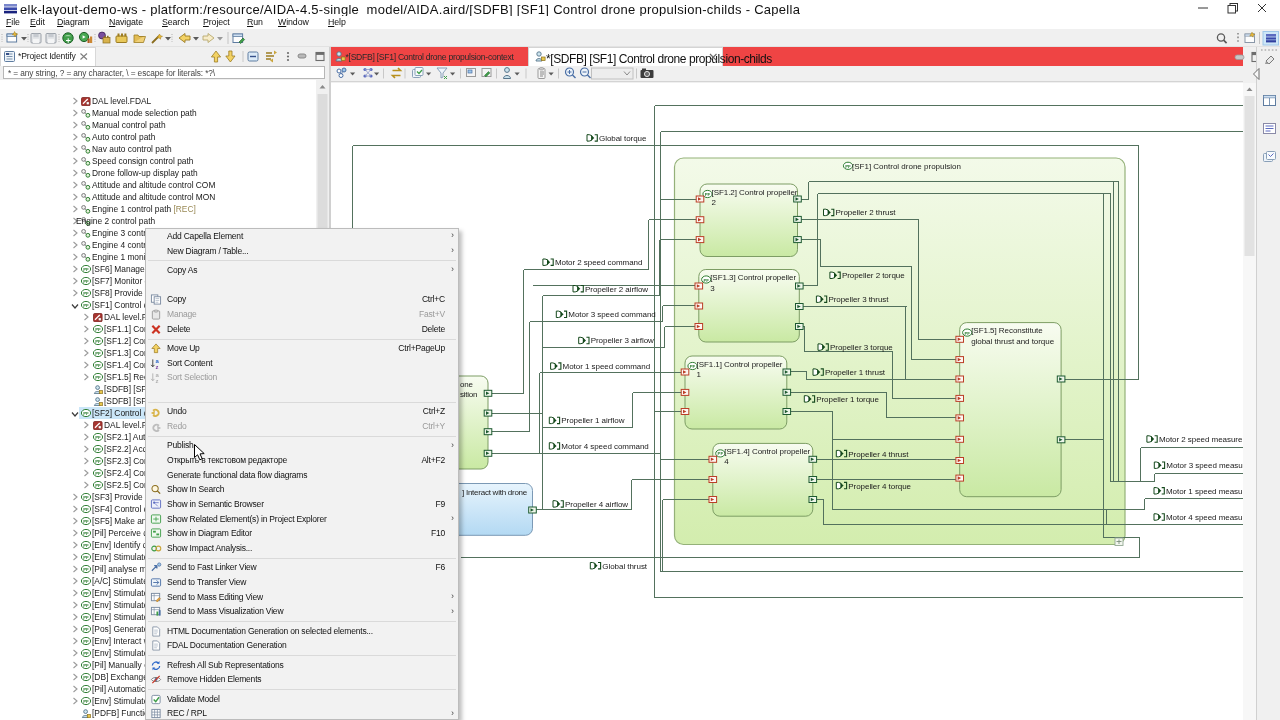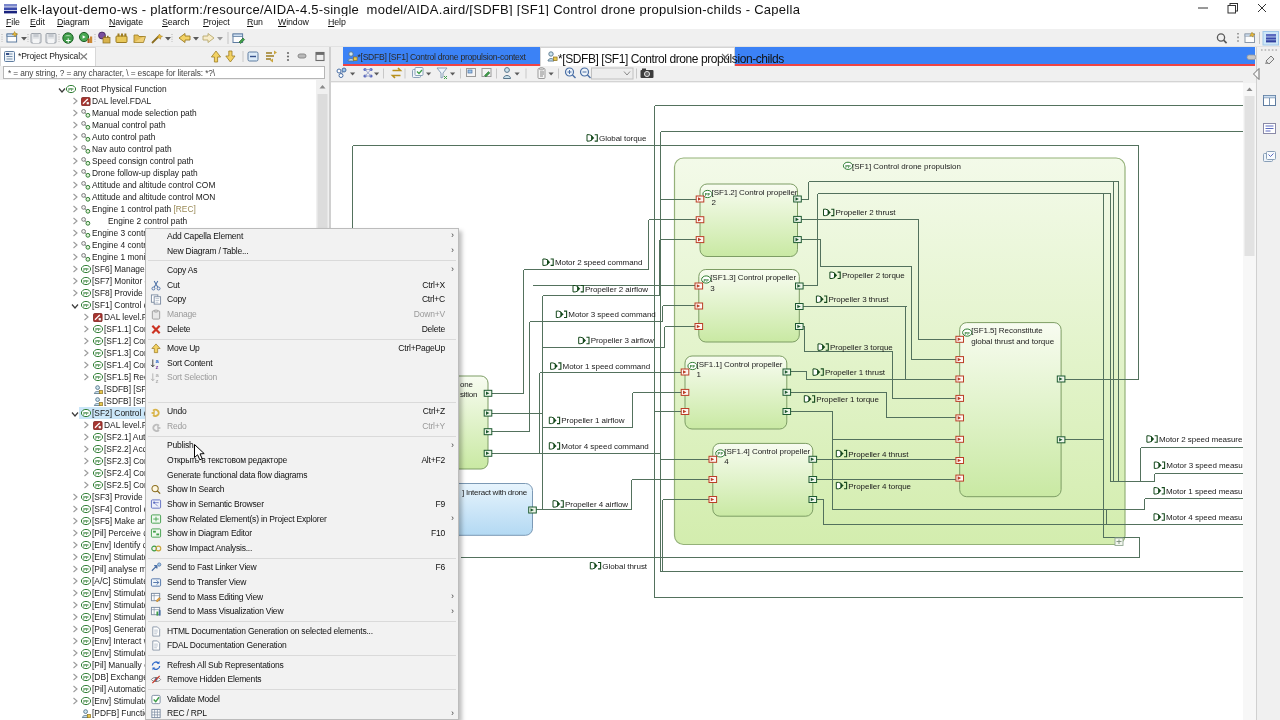--- a/index.html
+++ b/index.html
@@ -24,21 +24,21 @@
 #exp-filter{left:3px;top:19px;width:322px;height:13px;background:#fff;border:1px solid #b6b6b6}
 #exp-filter span{position:absolute;left:4px;top:1px;font-size:8.3px;letter-spacing:-0.1px;color:#444}
 #tree{left:0;top:33px;width:316px;height:640px;background:#fff;overflow:hidden}
 .trow{position:absolute;left:0;width:316px;height:12px;font-size:8.4px;letter-spacing:0px;color:#1a1a1a}
 .trow .txt{position:absolute;top:1px}
 .tsel{position:absolute;background:#cbe6f8}
 #treesb{left:316px;top:33px;width:13px;height:640px;background:#f0f0f0}
 #expborder{left:329px;top:47px;width:2px;height:673px;background:#d0d0d0}
 
 #editor{left:331px;top:47px;width:912px;height:673px;background:#f0f0f0}
-#tabrow{left:12px;top:0;width:912px;height:19px;background:#3b82f6;border-bottom:2px solid #ef4444}
+#tabrow{left:0;top:0;width:912px;height:19px;background:#ef4444;border-bottom:4px solid #ef4444}
 .etab{position:absolute;top:0;height:19px;font-size:8.6px;letter-spacing:-0.22px;color:#2a2a2a}
 #etab2{background:#fff;border:1px solid #d4d4d4;border-bottom:none}
 #edtb{left:0;top:19px;width:912px;height:16px;background:#f0f0f0;border-bottom:1px solid #d4d4d4}
 #canvas{left:0;top:36px;width:912px;height:637px;background:#fff}
 
 #rstrip{left:1256px;top:47px;width:24px;height:673px;background:#f0f0f0;border-left:1px solid #d0d0d0}
 #vscroll{left:1243px;top:83px;width:13px;height:637px;background:#f7f7f7}
 
 #cmenu{left:145px;top:228px;width:314px;height:492px;background:#f2f2f2;
  border:1px solid #bcbcbc;box-shadow:3px 3px 4px rgba(0,0,0,0.25)}
@@ -184,21 +184,21 @@
 </svg>
     </div>
 <div id="explorer" class="abs">
 <div id="exp-head" class="abs">
         <div id="exp-tab" class="abs"></div>
 <svg class="abs" style="left:4px;top:3px" width="13" height="13">
           <rect x="0.5" y="1.5" width="10" height="10" rx="1" fill="#eef4fa" stroke="#5e7ca0"></rect>
           <path d="M2.5 4 h6 M2.5 6.5 h6 M2.5 9 h6" stroke="#7a92ad" stroke-width="1"></path>
           <rect x="2" y="3" width="3" height="2" fill="#35508a"></rect>
         </svg>
-<div id="exp-title" class="abs tb">*Project Physical</div>
+<div id="exp-title" class="abs tb">*Project Identify</div>
 <svg class="abs" style="left:79px;top:5px" width="10" height="9">
           <path d="M1.5 1.5 l6.5 6 M8 1.5 l-6.5 6" stroke="#7d7d7d" stroke-width="1.1" fill="none"></path>
         </svg>
 <svg class="abs" style="left:210px;top:2px" width="118" height="15">
 <path d="M7 2 v5 h3 l-4.6 6 -4.6-6 h3 v-5z" fill="#f3d264" stroke="#9c7c22" stroke-width="0.8" transform="translate(0,0) rotate(180 5.7 7.5)"></path>
 <path d="M22 2 v5 h3 l-4.6 6 -4.6-6 h3 v-5z" fill="#f3d264" stroke="#9c7c22" stroke-width="0.8"></path>
 <path d="M33 2 v11" stroke="#c8c8c8" stroke-width="1"></path>
 <rect x="38" y="3" width="10" height="9" rx="1.5" fill="#dcebf8" stroke="#5e7ca0"></rect>
           <path d="M40 7.5 h6" stroke="#35508a" stroke-width="1.4"></path>
 <path d="M56 4 h6 m-6 3 h8 m-8 3 h5" stroke="#9c7c22" stroke-width="1.5"></path>
@@ -208,29 +208,20 @@
           <circle cx="78" cy="11" r="1.1" fill="#6d6d6d"></circle>
 <rect x="88" y="5" width="8" height="4" rx="2" fill="#b8b8b8" stroke="#8a8a8a"></rect>
 <rect x="106" y="3.5" width="8" height="8" fill="none" stroke="#6d6d6d" stroke-width="1.1"></rect>
           <rect x="106" y="3.5" width="8" height="2.4" fill="#6d6d6d"></rect>
 </svg>
 <div id="exp-filter" class="abs">
           <span>* = any string, ? = any character, \ = escape for literals: *?\</span>
         </div>
 </div>
 <div id="tree" class="abs">
-<div class="trow" style="top:3px">
-<svg class="abs" style="left:58px;top:2.5px" width="8" height="8">
-            <path d="M1 2.5 l3 3.5 3-3.5" fill="none" stroke="#3c3c3c" stroke-width="1.2"></path>
-          </svg>
-<svg class="abs" style="left:66px;top:2px" width="11" height="9">
-            <use href="#pficon"></use>
-          </svg>
-<div class="txt tb" style="left:81px">Root Physical Function</div>
-        </div>
 <div class="trow" style="top:15px">
 <svg class="abs" style="left:71px;top:2px" width="8" height="8">
             <path d="M2.5 1 l3.5 3 -3.5 3" fill="none" stroke="#9a9a9a" stroke-width="1.1"></path>
           </svg>
 <svg class="abs" style="left:81px;top:1.5px" width="10" height="9">
             <use href="#dalicon"></use>
           </svg>
 <div class="txt tb" style="left:92px">DAL level.FDAL</div>
         </div>
 <div class="trow" style="top:27px">
@@ -314,21 +305,21 @@
           </svg>
 <div class="txt tb" style="left:92px">Engine 1 control path <span style="color:#9a8a56">[REC]</span></div>
         </div>
 <div class="trow" style="top:135px">
 <svg class="abs" style="left:71px;top:2px" width="8" height="8">
             <path d="M2.5 1 l3.5 3 -3.5 3" fill="none" stroke="#9a9a9a" stroke-width="1.1"></path>
           </svg>
 <svg class="abs" style="left:81px;top:1.5px" width="10" height="9">
             <use href="#pathicon"></use>
           </svg>
-<div class="txt tb" style="left:108px">Engine 2 control path</div>
+<div class="txt tb" style="left:76px">Engine 2 control path</div>
         </div>
 <div class="trow" style="top:147px">
 <svg class="abs" style="left:71px;top:2px" width="8" height="8">
             <path d="M2.5 1 l3.5 3 -3.5 3" fill="none" stroke="#9a9a9a" stroke-width="1.1"></path>
           </svg>
 <svg class="abs" style="left:81px;top:1.5px" width="10" height="9">
             <use href="#pathicon"></use>
           </svg>
 <div class="txt tb" style="left:92px">Engine 3 control path</div>
         </div>
@@ -1084,45 +1075,36 @@
 </div>
 <div class="ci" style="top:14.7px">
 <div class="lbl tb">New Diagram / Table...</div>
 <div class="sub">›</div>
 </div>
 <div class="csep" style="top:30.7px"></div>
 <div class="ci" style="top:33.7px">
 <div class="lbl tb">Copy As</div>
 <div class="sub">›</div>
 </div>
-<div class="ci" style="top:48.7px">
-<svg class="cicon" viewBox="0 0 12 12">
-          <path d="M4 1 L8 8 M8 1 L4 8" stroke="#4a6fa5" stroke-width="1.1" fill="none"></path>
-          <circle cx="3.2" cy="9.3" r="1.6" fill="none" stroke="#4a6fa5"></circle>
-          <circle cx="8.8" cy="9.3" r="1.6" fill="none" stroke="#4a6fa5"></circle>
-        </svg>
-<div class="lbl tb">Cut</div>
-<div class="sc tb">Ctrl+X</div>
-</div>
 <div class="ci" style="top:63.3px">
 <svg class="cicon" viewBox="0 0 12 12">
           <rect x="1" y="1" width="7" height="8" fill="#fff" stroke="#7a8aa0"></rect>
           <rect x="4" y="3" width="7" height="8" fill="#fff" stroke="#7a8aa0"></rect>
           <path d="M5.5 5 h4 M5.5 7 h4 M5.5 9 h3" stroke="#9aa8b8" stroke-width="0.7"></path>
         </svg>
 <div class="lbl tb">Copy</div>
 <div class="sc tb">Ctrl+C</div>
 </div>
 <div class="ci dis" style="top:77.9px">
 <svg class="cicon" viewBox="0 0 12 12">
           <rect x="2" y="2" width="8" height="9" rx="1" fill="#e8e8e8" stroke="#9a9a9a"></rect>
           <rect x="4" y="1" width="4" height="2.5" rx="1" fill="#c8c8c8" stroke="#9a9a9a" stroke-width="0.6"></rect>
         </svg>
 <div class="lbl tb">Manage</div>
-<div class="sc tb">Down+V</div>
+<div class="sc tb">Fast+V</div>
 </div>
 <div class="ci" style="top:92.5px">
 <svg class="cicon" viewBox="0 0 12 12">
           <path d="M2 2 L10 10 M10 2 L2 10" stroke="#cc3322" stroke-width="2.4"></path>
         </svg>
 <div class="lbl tb">Delete</div>
 <div class="sc tb">Delete</div>
 </div>
 <div class="csep" style="top:109.6px"></div>
 <div class="ci" style="top:111.9px">

